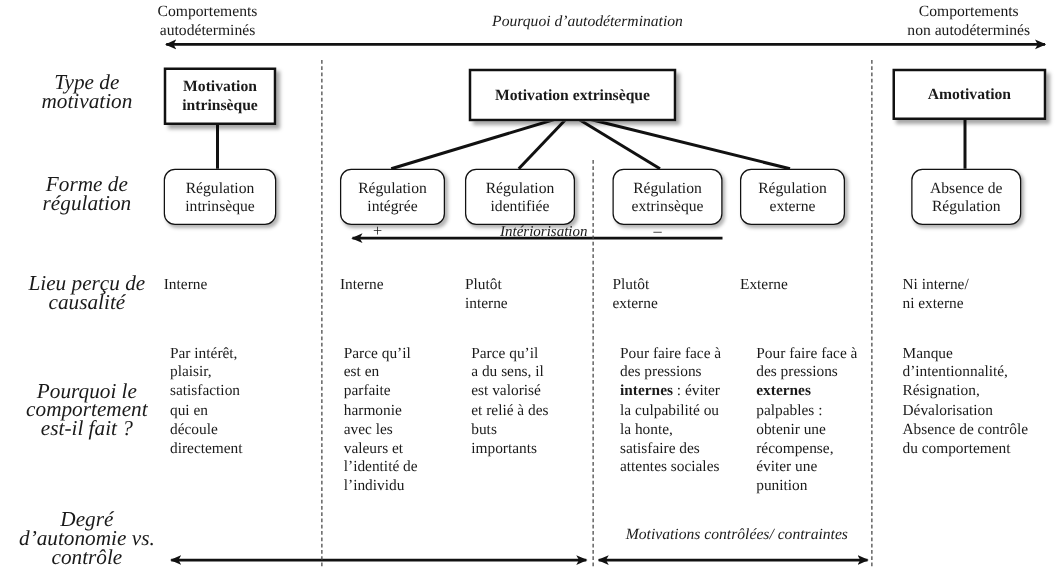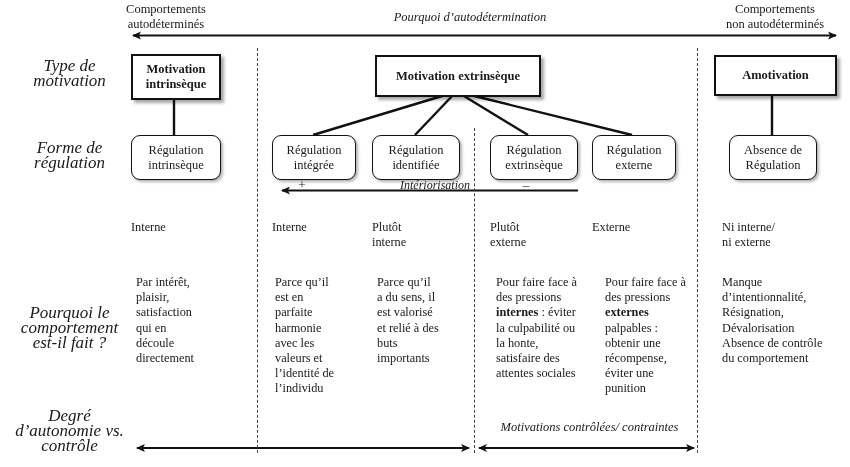--- a/index.html
+++ b/index.html
@@ -99,20 +99,24 @@
   <div class="rowlabel" style="top:58px;">
     <div>Type de</div>
     <div>motivation</div>
   </div>
 
   <div class="rowlabel" style="top:140px;">
     <div>Forme de</div>
     <div>régulation</div>
   </div>
 
+  <div class="rowlabel" style="top:219px;">
+    <div>Lieu perçu de</div>
+    <div>causalité</div>
+  </div>
 
   <div class="rowlabel" style="top:305px;">
     <div>Pourquoi le</div>
     <div>comportement</div>
     <div>est-il fait ?</div>
   </div>
 
   <div class="rowlabel" style="top:408px;">
     <div>Degré</div>
     <div>d’autonomie vs.</div>

